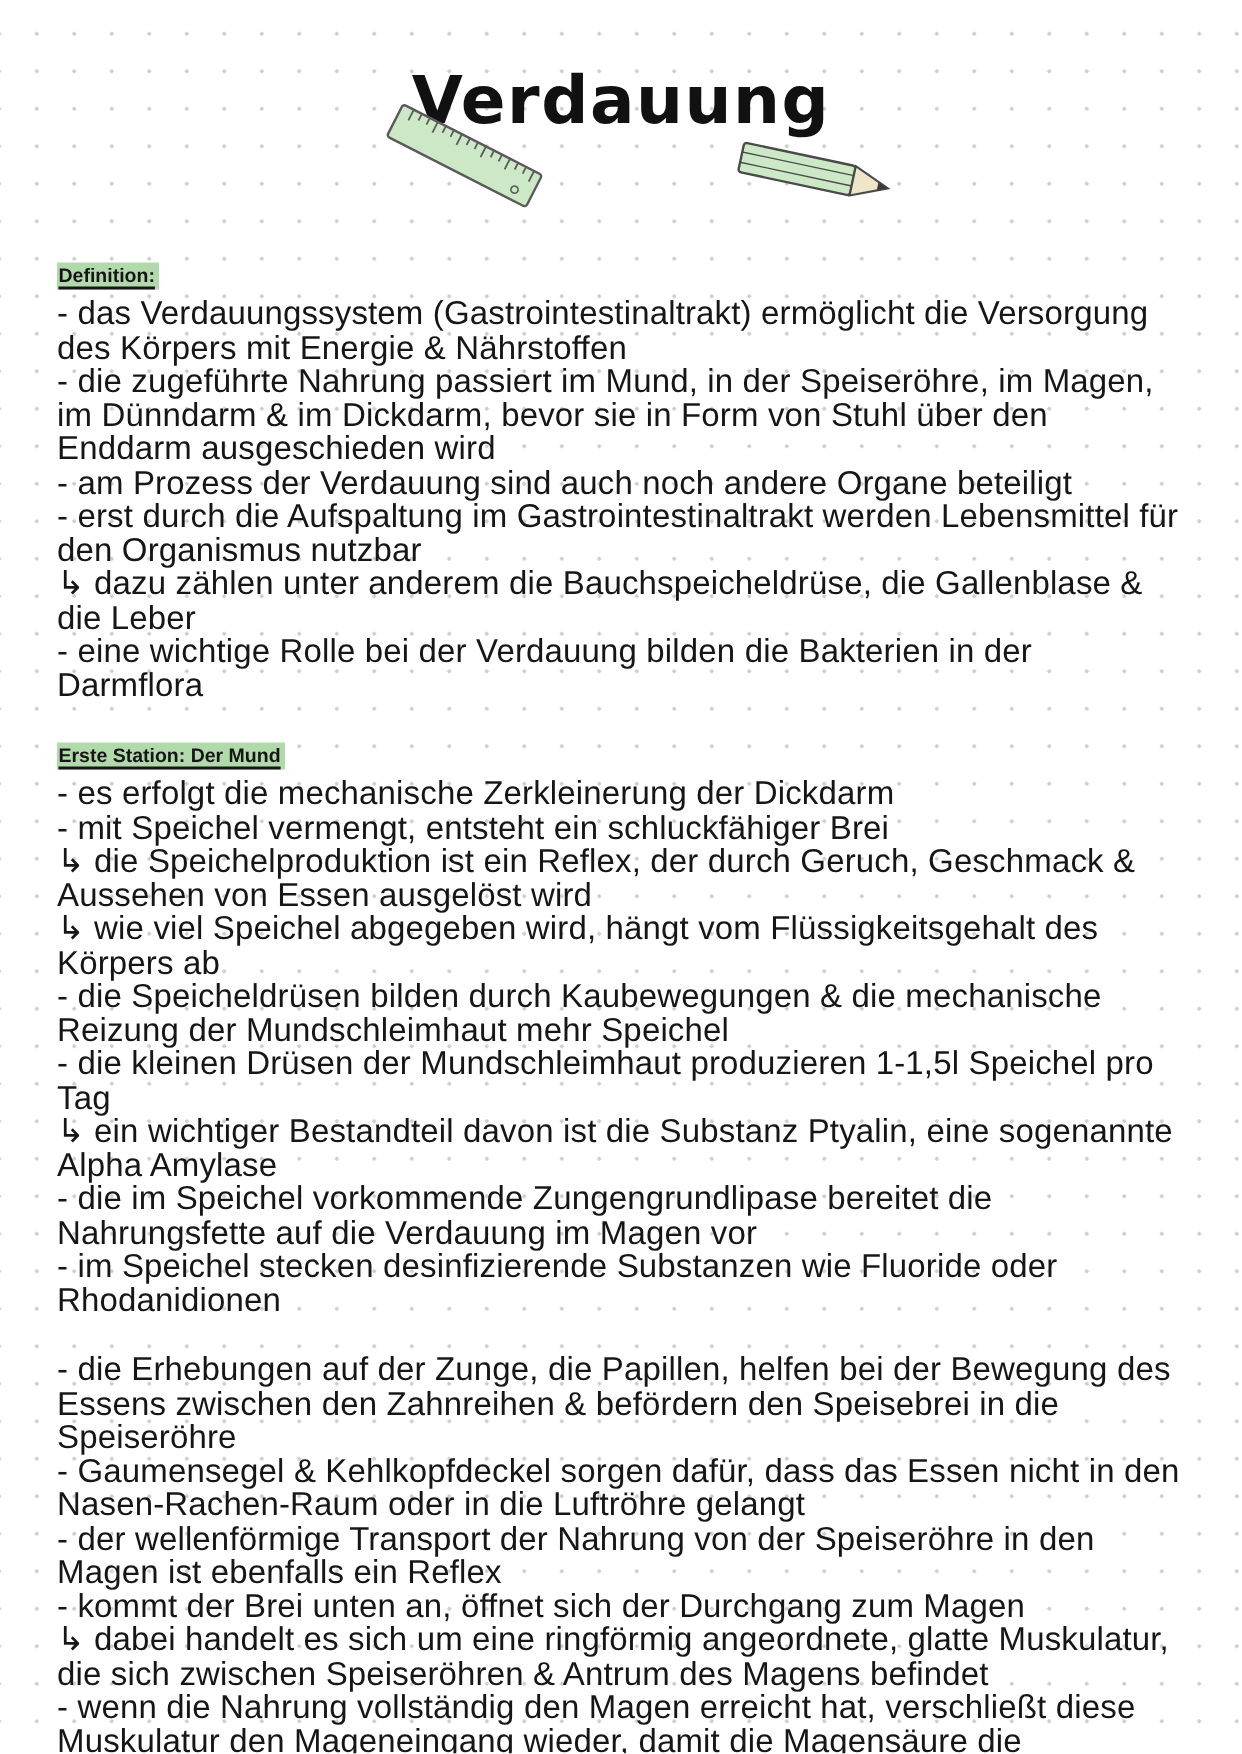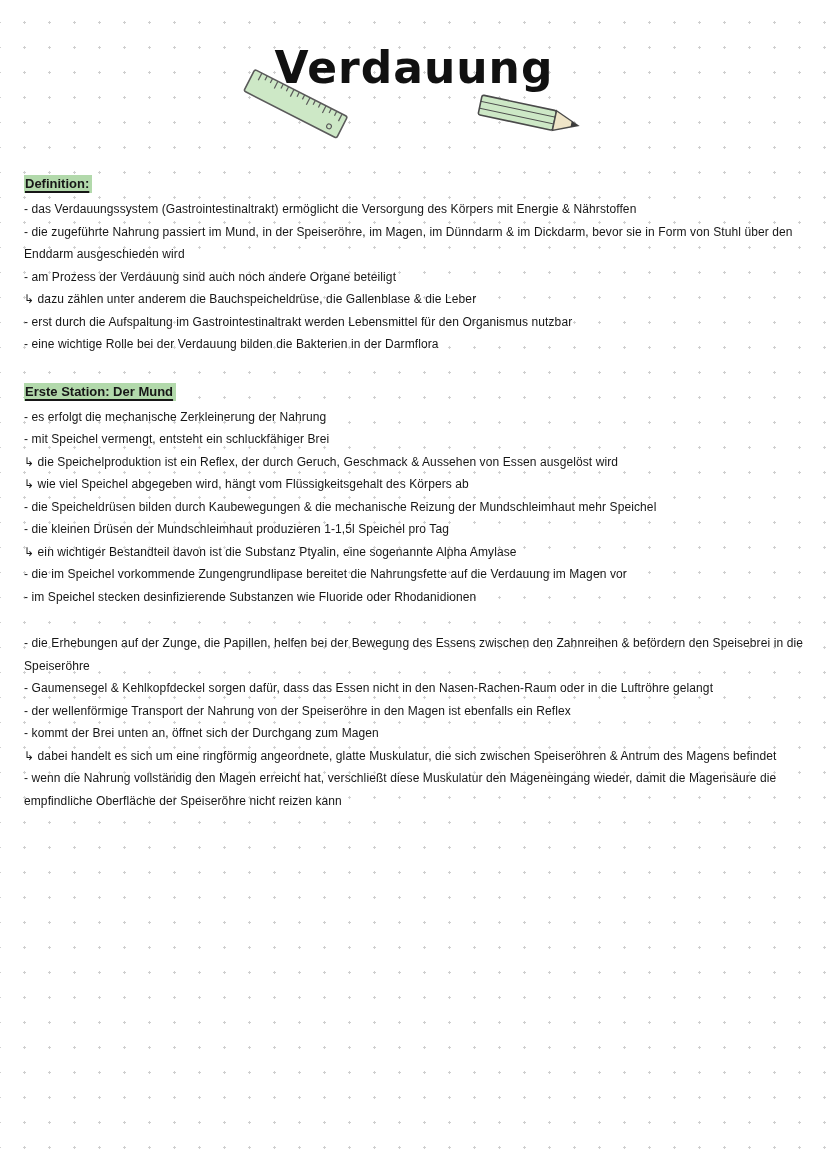--- a/index.html
+++ b/index.html
@@ -5,21 +5,21 @@
   html, body {
     margin: 0;
     padding: 0;
     background: #ffffff;
   }
   .page {
     position: relative;
     width: 828px;
     height: 1169px;
     box-sizing: border-box;
-    padding: 0 24px;
+    padding: 0 38px;
     overflow: hidden;
     background-color: #ffffff;
     background-image: radial-gradient(circle, #cfcfcf 1.2px, transparent 1.4px);
     background-size: 25px 25px;
     background-position: 12px 10px;
     font-family: "Liberation Sans", sans-serif;
     color: #161616;
   }
   .title-row {
     position: relative;
@@ -59,21 +59,21 @@
   }
   .heading .hl {
     background: var(--hl, #b2d9ab);
     text-decoration: underline;
     text-decoration-thickness: 2px;
     text-underline-offset: 3px;
     padding: 1px 3px 2px 1px;
   }
   .line {
     margin: 0;
-    font-size: 12px;
+    font-size: 22px;
     line-height: 22.5px;
     letter-spacing: 0.1px;
   }
 </style>
 </head>
 <body>
 
 <div class="page">
 
   <header class="title-row">
@@ -115,27 +115,27 @@
       </g>
     </svg>
   </header>
 
   <main id="sections">
       <section class="note-section">
         <h2 class="heading"><span class="hl">Definition:</span></h2>
         <p class="line">- das Verdauungssystem (Gastrointestinaltrakt) ermöglicht die Versorgung des Körpers mit Energie &amp; Nährstoffen</p>
         <p class="line">- die zugeführte Nahrung passiert im Mund, in der Speiseröhre, im Magen, im Dünndarm &amp; im Dickdarm, bevor sie in Form von Stuhl über den Enddarm ausgeschieden wird</p>
         <p class="line">- am Prozess der Verdauung sind auch noch andere Organe beteiligt</p>
+        <p class="line">- erst durch die Aufspaltung im Gastrointestinaltrakt werden Lebensmittel für den Organismus nutzbar</p>
         <p class="line">↳ dazu zählen unter anderem die Bauchspeicheldrüse, die Gallenblase &amp; die Leber</p>
-        <p class="line">- erst durch die Aufspaltung im Gastrointestinaltrakt werden Lebensmittel für den Organismus nutzbar</p>
         <p class="line">- eine wichtige Rolle bei der Verdauung bilden die Bakterien in der Darmflora</p>
       </section>
       <section class="note-section">
         <h2 class="heading"><span class="hl">Erste Station: Der Mund</span></h2>
-        <p class="line">- es erfolgt die mechanische Zerkleinerung der Nahrung</p>
+        <p class="line">- es erfolgt die mechanische Zerkleinerung der Dickdarm</p>
         <p class="line">- mit Speichel vermengt, entsteht ein schluckfähiger Brei</p>
         <p class="line">↳ die Speichelproduktion ist ein Reflex, der durch Geruch, Geschmack &amp; Aussehen von Essen ausgelöst wird</p>
         <p class="line">↳ wie viel Speichel abgegeben wird, hängt vom Flüssigkeitsgehalt des Körpers ab</p>
         <p class="line">- die Speicheldrüsen bilden durch Kaubewegungen &amp; die mechanische Reizung der Mundschleimhaut mehr Speichel</p>
         <p class="line">- die kleinen Drüsen der Mundschleimhaut produzieren 1-1,5l Speichel pro Tag</p>
         <p class="line">↳ ein wichtiger Bestandteil davon ist die Substanz Ptyalin, eine sogenannte Alpha Amylase</p>
         <p class="line">- die im Speichel vorkommende Zungengrundlipase bereitet die Nahrungsfette auf die Verdauung im Magen vor</p>
         <p class="line">- im Speichel stecken desinfizierende Substanzen wie Fluoride oder Rhodanidionen</p>
       </section>
       <section class="note-section">

